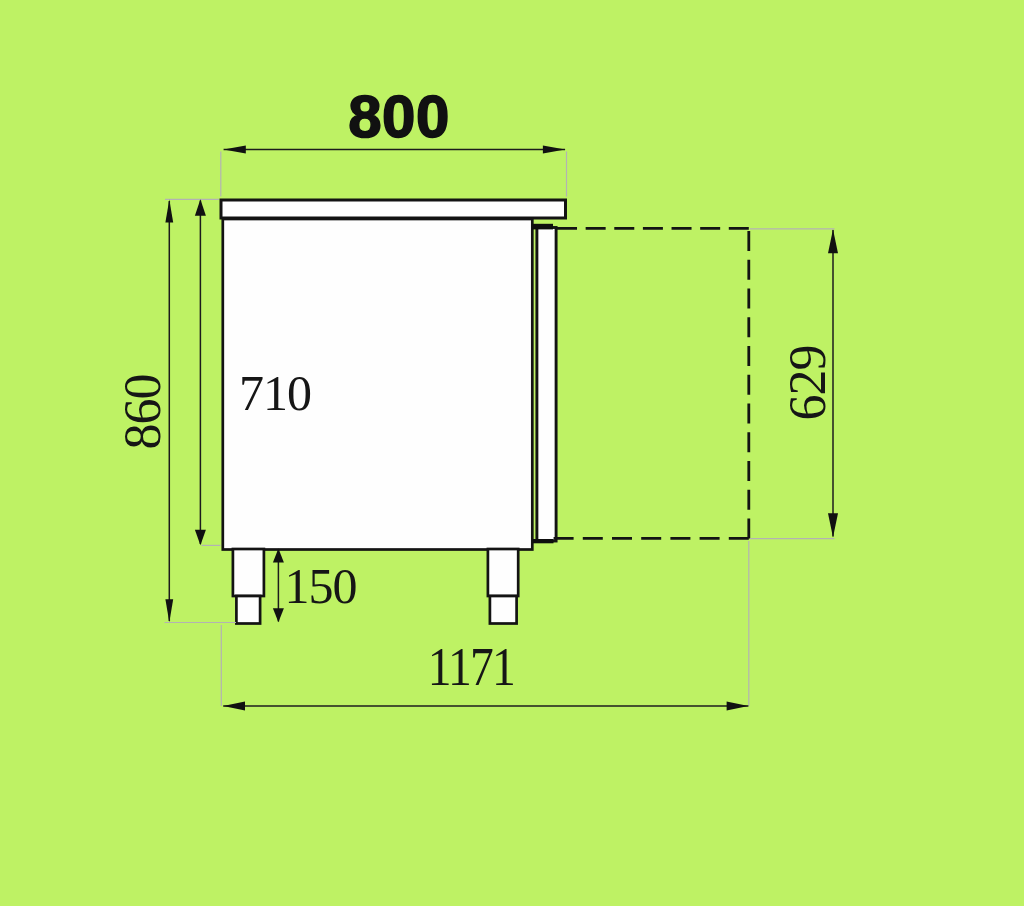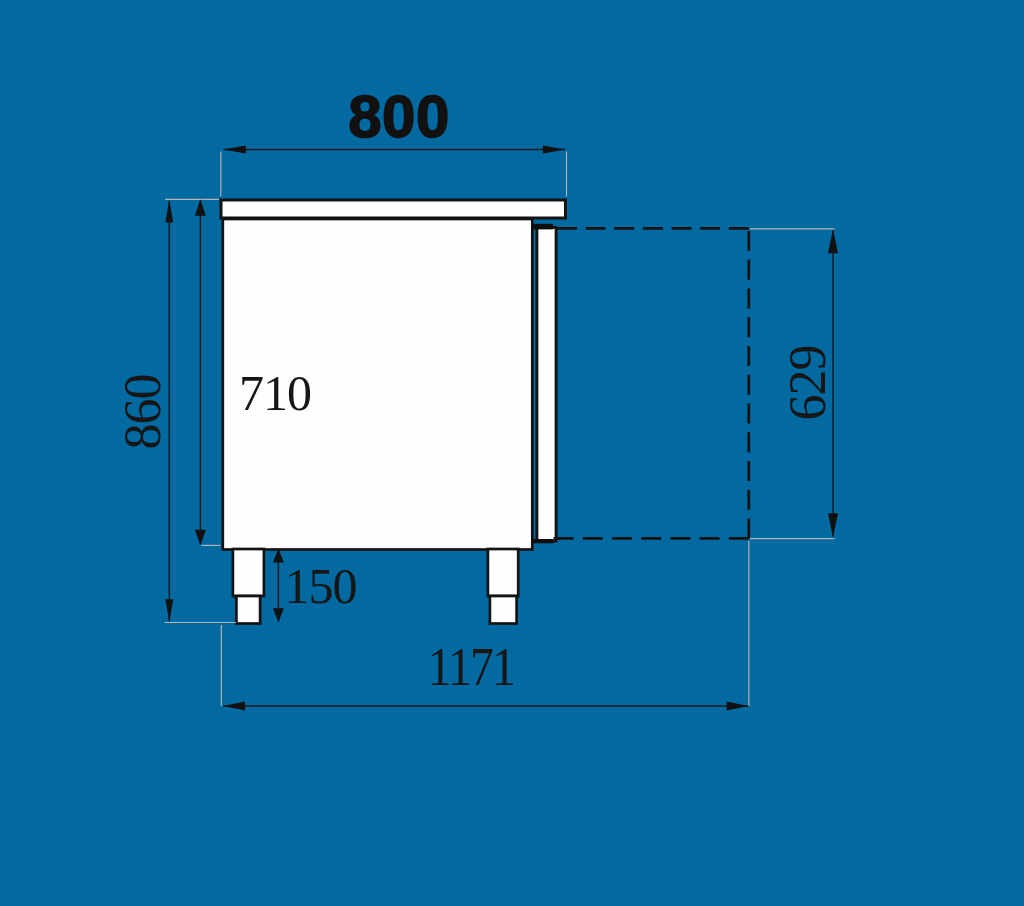--- a/index.html
+++ b/index.html
@@ -1,16 +1,16 @@
 <!DOCTYPE html>
 <html><head>
 <meta charset="utf-8">
 <style>
   html,body{margin:0;padding:0;background:#ffffff;}
-  #page{position:relative;width:1024px;height:906px;background:#0369a1;overflow:hidden;}
+  #page{position:relative;width:1024px;height:906px;background:#bef264;overflow:hidden;}
   svg{display:block;}
   text{font-family:"Liberation Serif",serif;fill:#161616;}
   .bold{font-family:"Liberation Sans",sans-serif;font-weight:bold;fill:#111;}
 </style>
 </head>
 <body>
 <div id="page">
 <svg width="1024" height="906" viewBox="0 0 1024 906">
 
   <rect x="221" y="200" width="344.5" height="18" fill="#fefefe" stroke="#131313" stroke-width="3"></rect>

